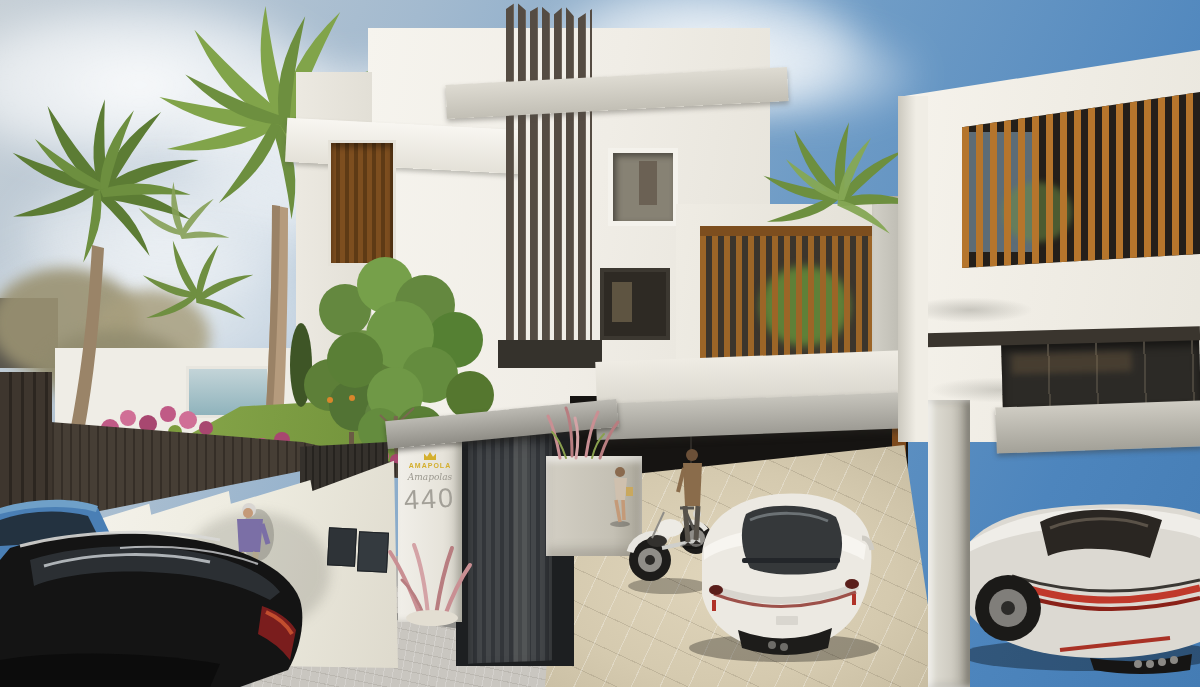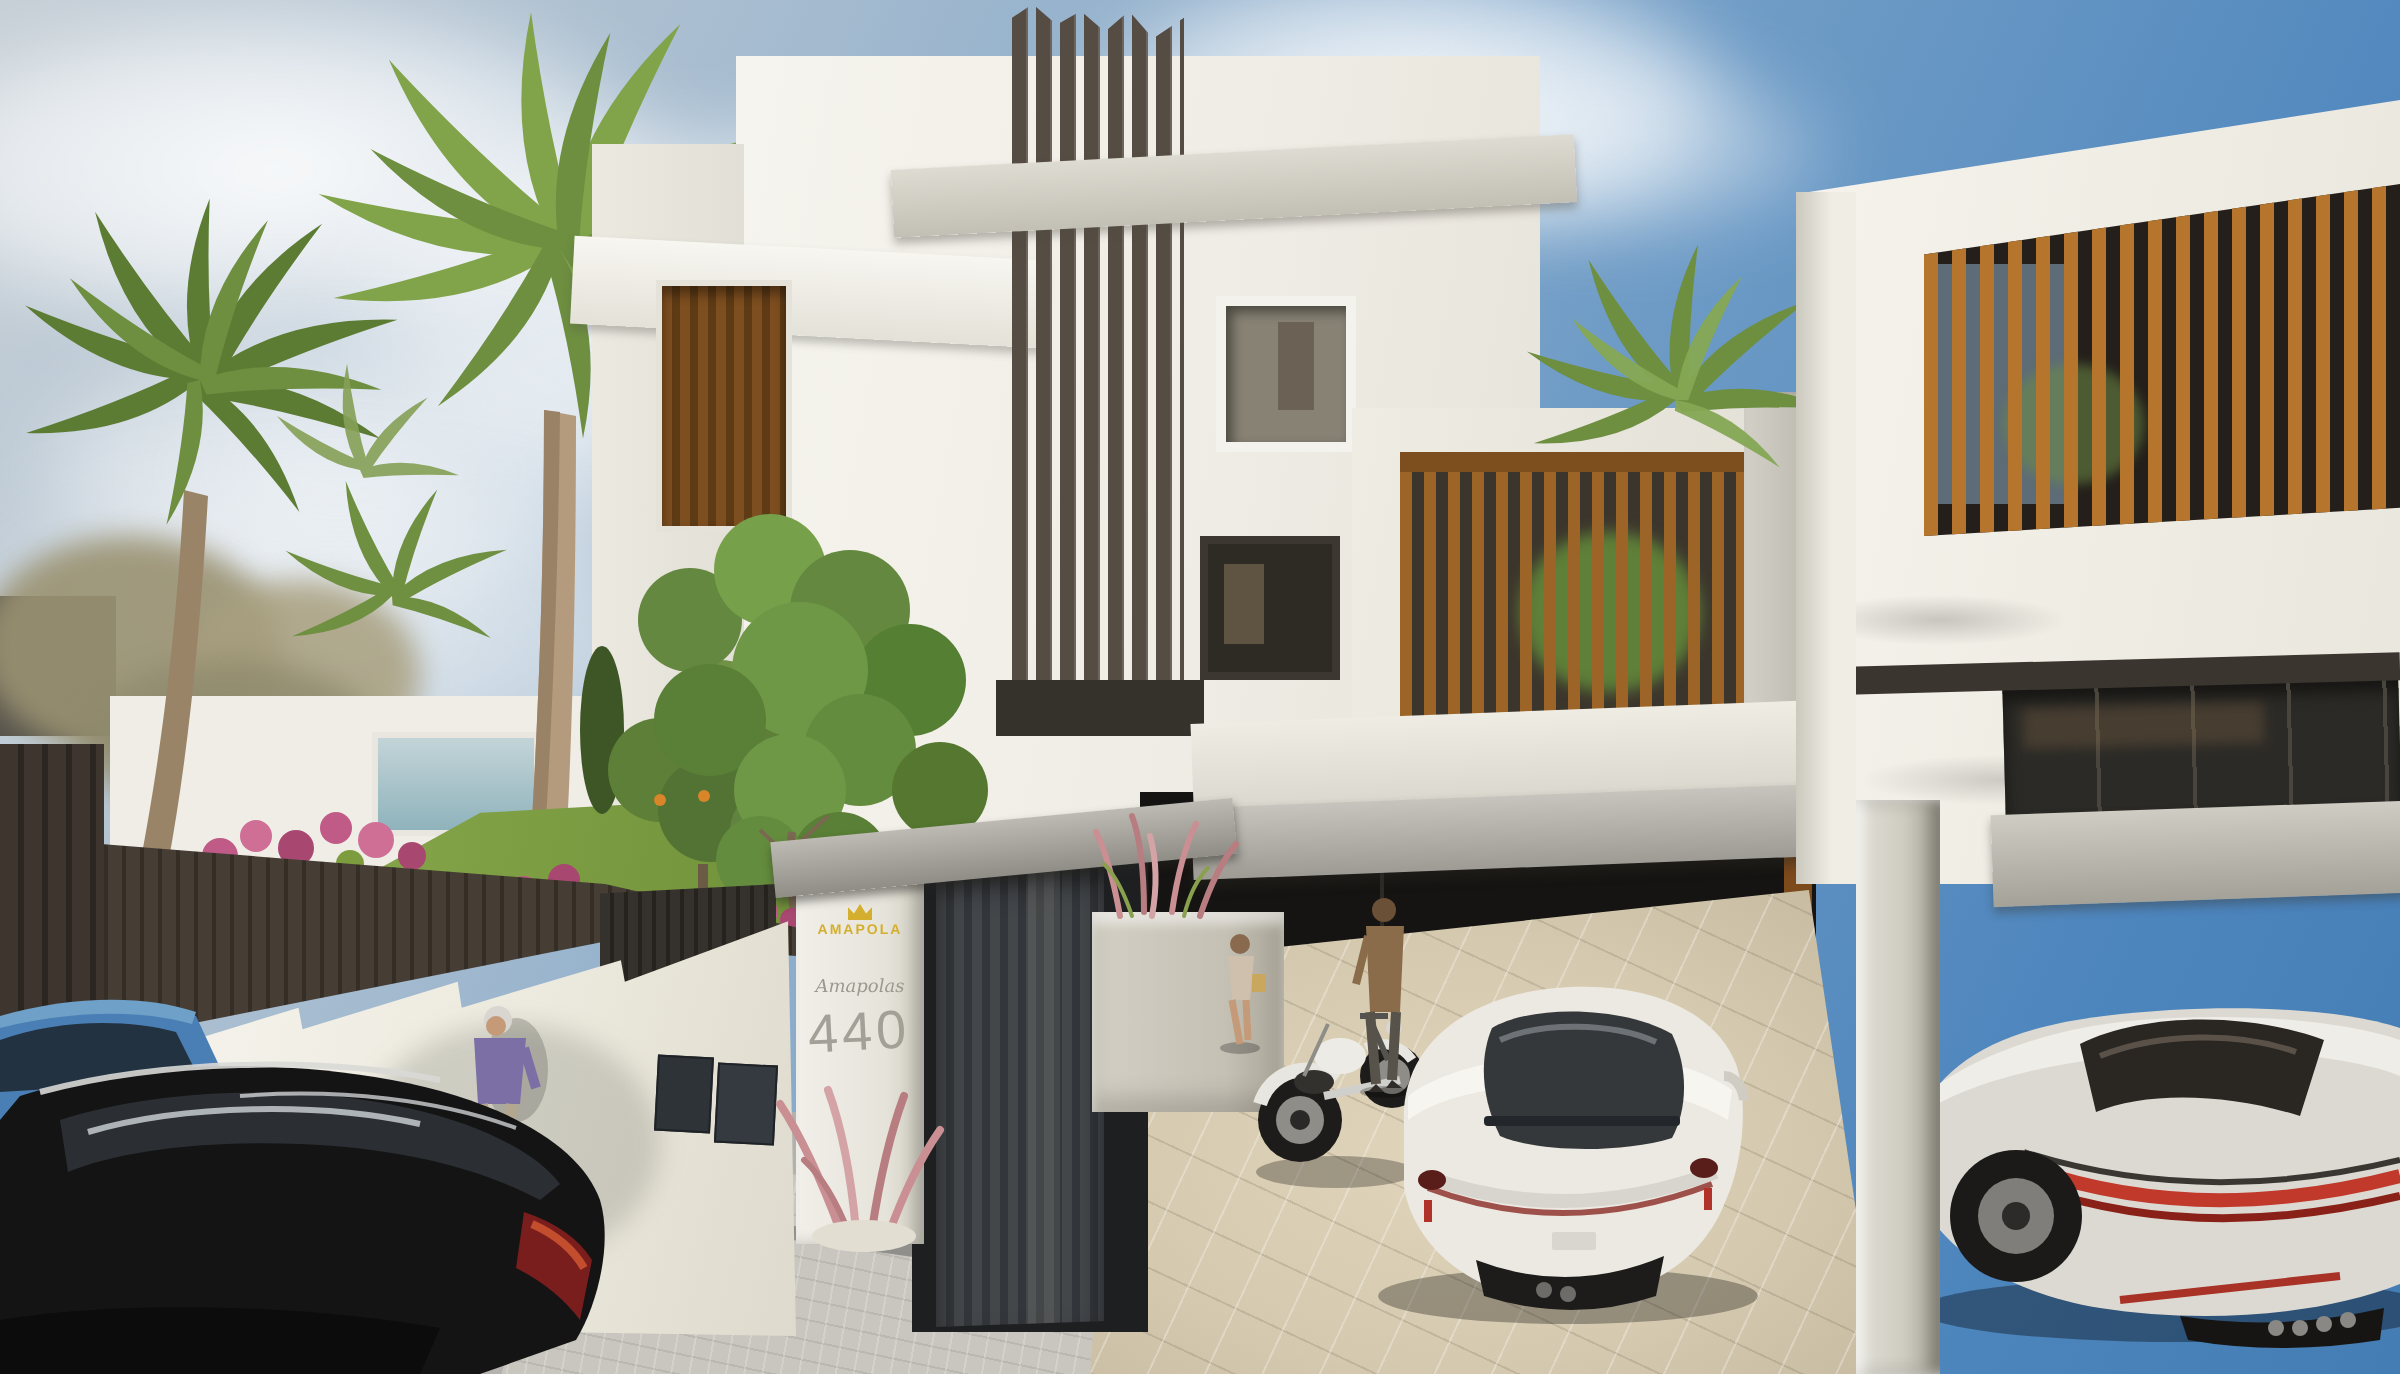--- a/index.html
+++ b/index.html
@@ -240,21 +240,21 @@
     radial-gradient(ellipse at 45% 55%,#e0d5bb 0%,#d5caaf 55%,#c4b99e 100%);clip-path:polygon(4% 17%,91% 2%,100% 100%,0 100%);"></div>
 
   <div class="abs" style="left:456px;top:424px;width:118px;height:242px;background:#1d1f21;"></div>
   <div class="abs" style="left:468px;top:432px;width:84px;height:230px;background:repeating-linear-gradient(90deg,#44474a 0 5px,#33363a 5px 9px);transform:skewY(-2deg);box-shadow:inset 0 10px 14px rgba(0,0,0,.5);">
     <div class="abs" style="left:46px;top:0;width:16px;height:230px;background:rgba(150,150,145,.18);"></div>
   </div>
   <div class="abs" style="left:398px;top:420px;width:64px;height:202px;background:linear-gradient(90deg,#f1efe9 0%,#e6e3da 70%,#cfccc2 100%);box-shadow:inset -5px 0 7px rgba(80,78,70,.3);">
     <div class="sign-col abs" style="left:0;top:32px;width:64px;">
       <div style="width:12px;height:8px;background:#d4af2e;clip-path:polygon(0 100%,0 20%,25% 60%,50% 0,75% 60%,100% 20%,100% 100%);"></div>
       <div style="font-size:7px;font-weight:bold;letter-spacing:1px;color:#d4af2e;margin-top:2px;">AMAPOLA</div>
-      <div style="font-family:'DejaVu Serif',serif;font-style:italic;font-size:9px;color:#9b988f;margin-top:20px;">Amapolas</div>
+      <div style="font-family:'DejaVu Serif',serif;font-style:italic;font-size:9px;color:#9b988f;margin-top:3px;">Amapolas</div>
       <div style="font-size:27px;font-weight:300;letter-spacing:2px;color:#a3a098;margin-top:2px;transform:rotate(-3deg);">440</div>
     </div>
   </div>
   <div class="abs" style="left:386px;top:410px;width:232px;height:28px;background:linear-gradient(#bcbab3,#8f8d86);transform:rotate(-5.5deg);box-shadow:0 3px 5px rgba(40,38,34,.5);"></div>
   <div class="abs" style="left:546px;top:456px;width:96px;height:100px;background:linear-gradient(90deg,#d3cfc4 0%,#c4c0b4 70%,#a8a497 100%);box-shadow:inset 0 6px 6px rgba(255,255,255,.5), inset 0 -8px 10px rgba(90,88,78,.25);"></div>
 
   <svg class="abs" width="1200" height="687" viewBox="0 0 1200 687" style="left:0;top:0;">
 
     <g stroke-linecap="round" fill="none">
       <path d="M560 458 Q 555 430 548 416" stroke="#c98f93" stroke-width="3"></path>

